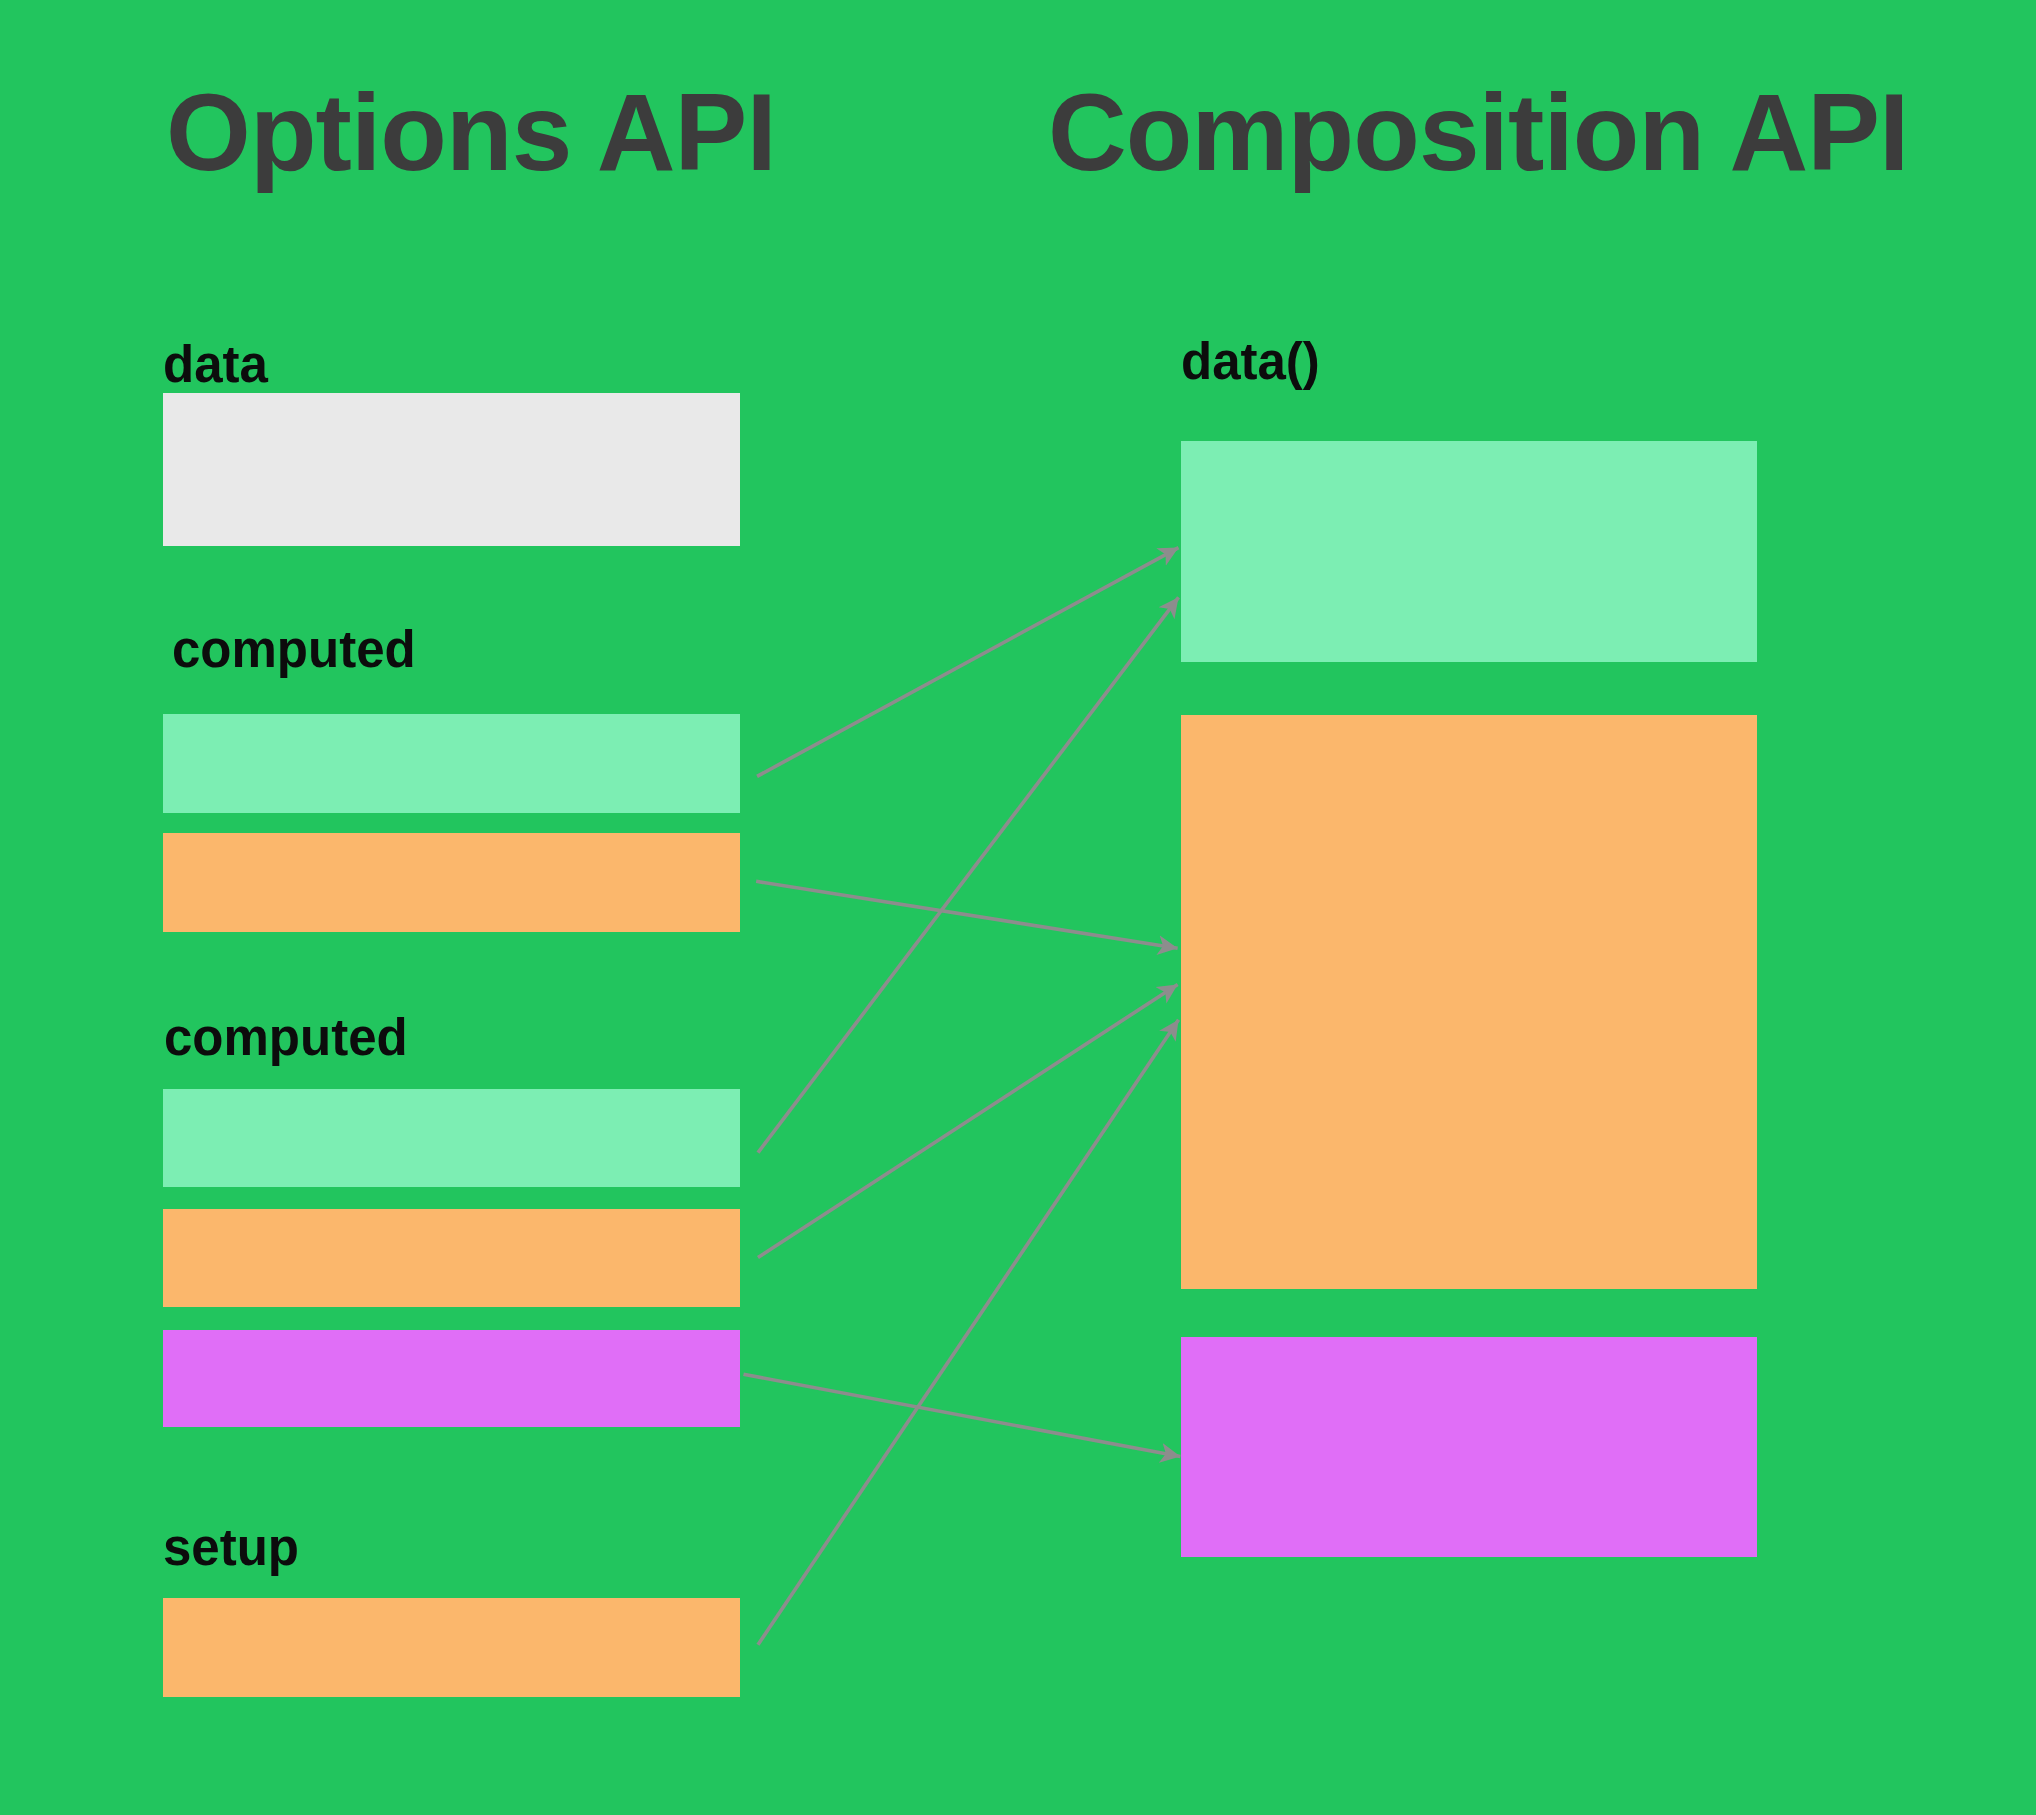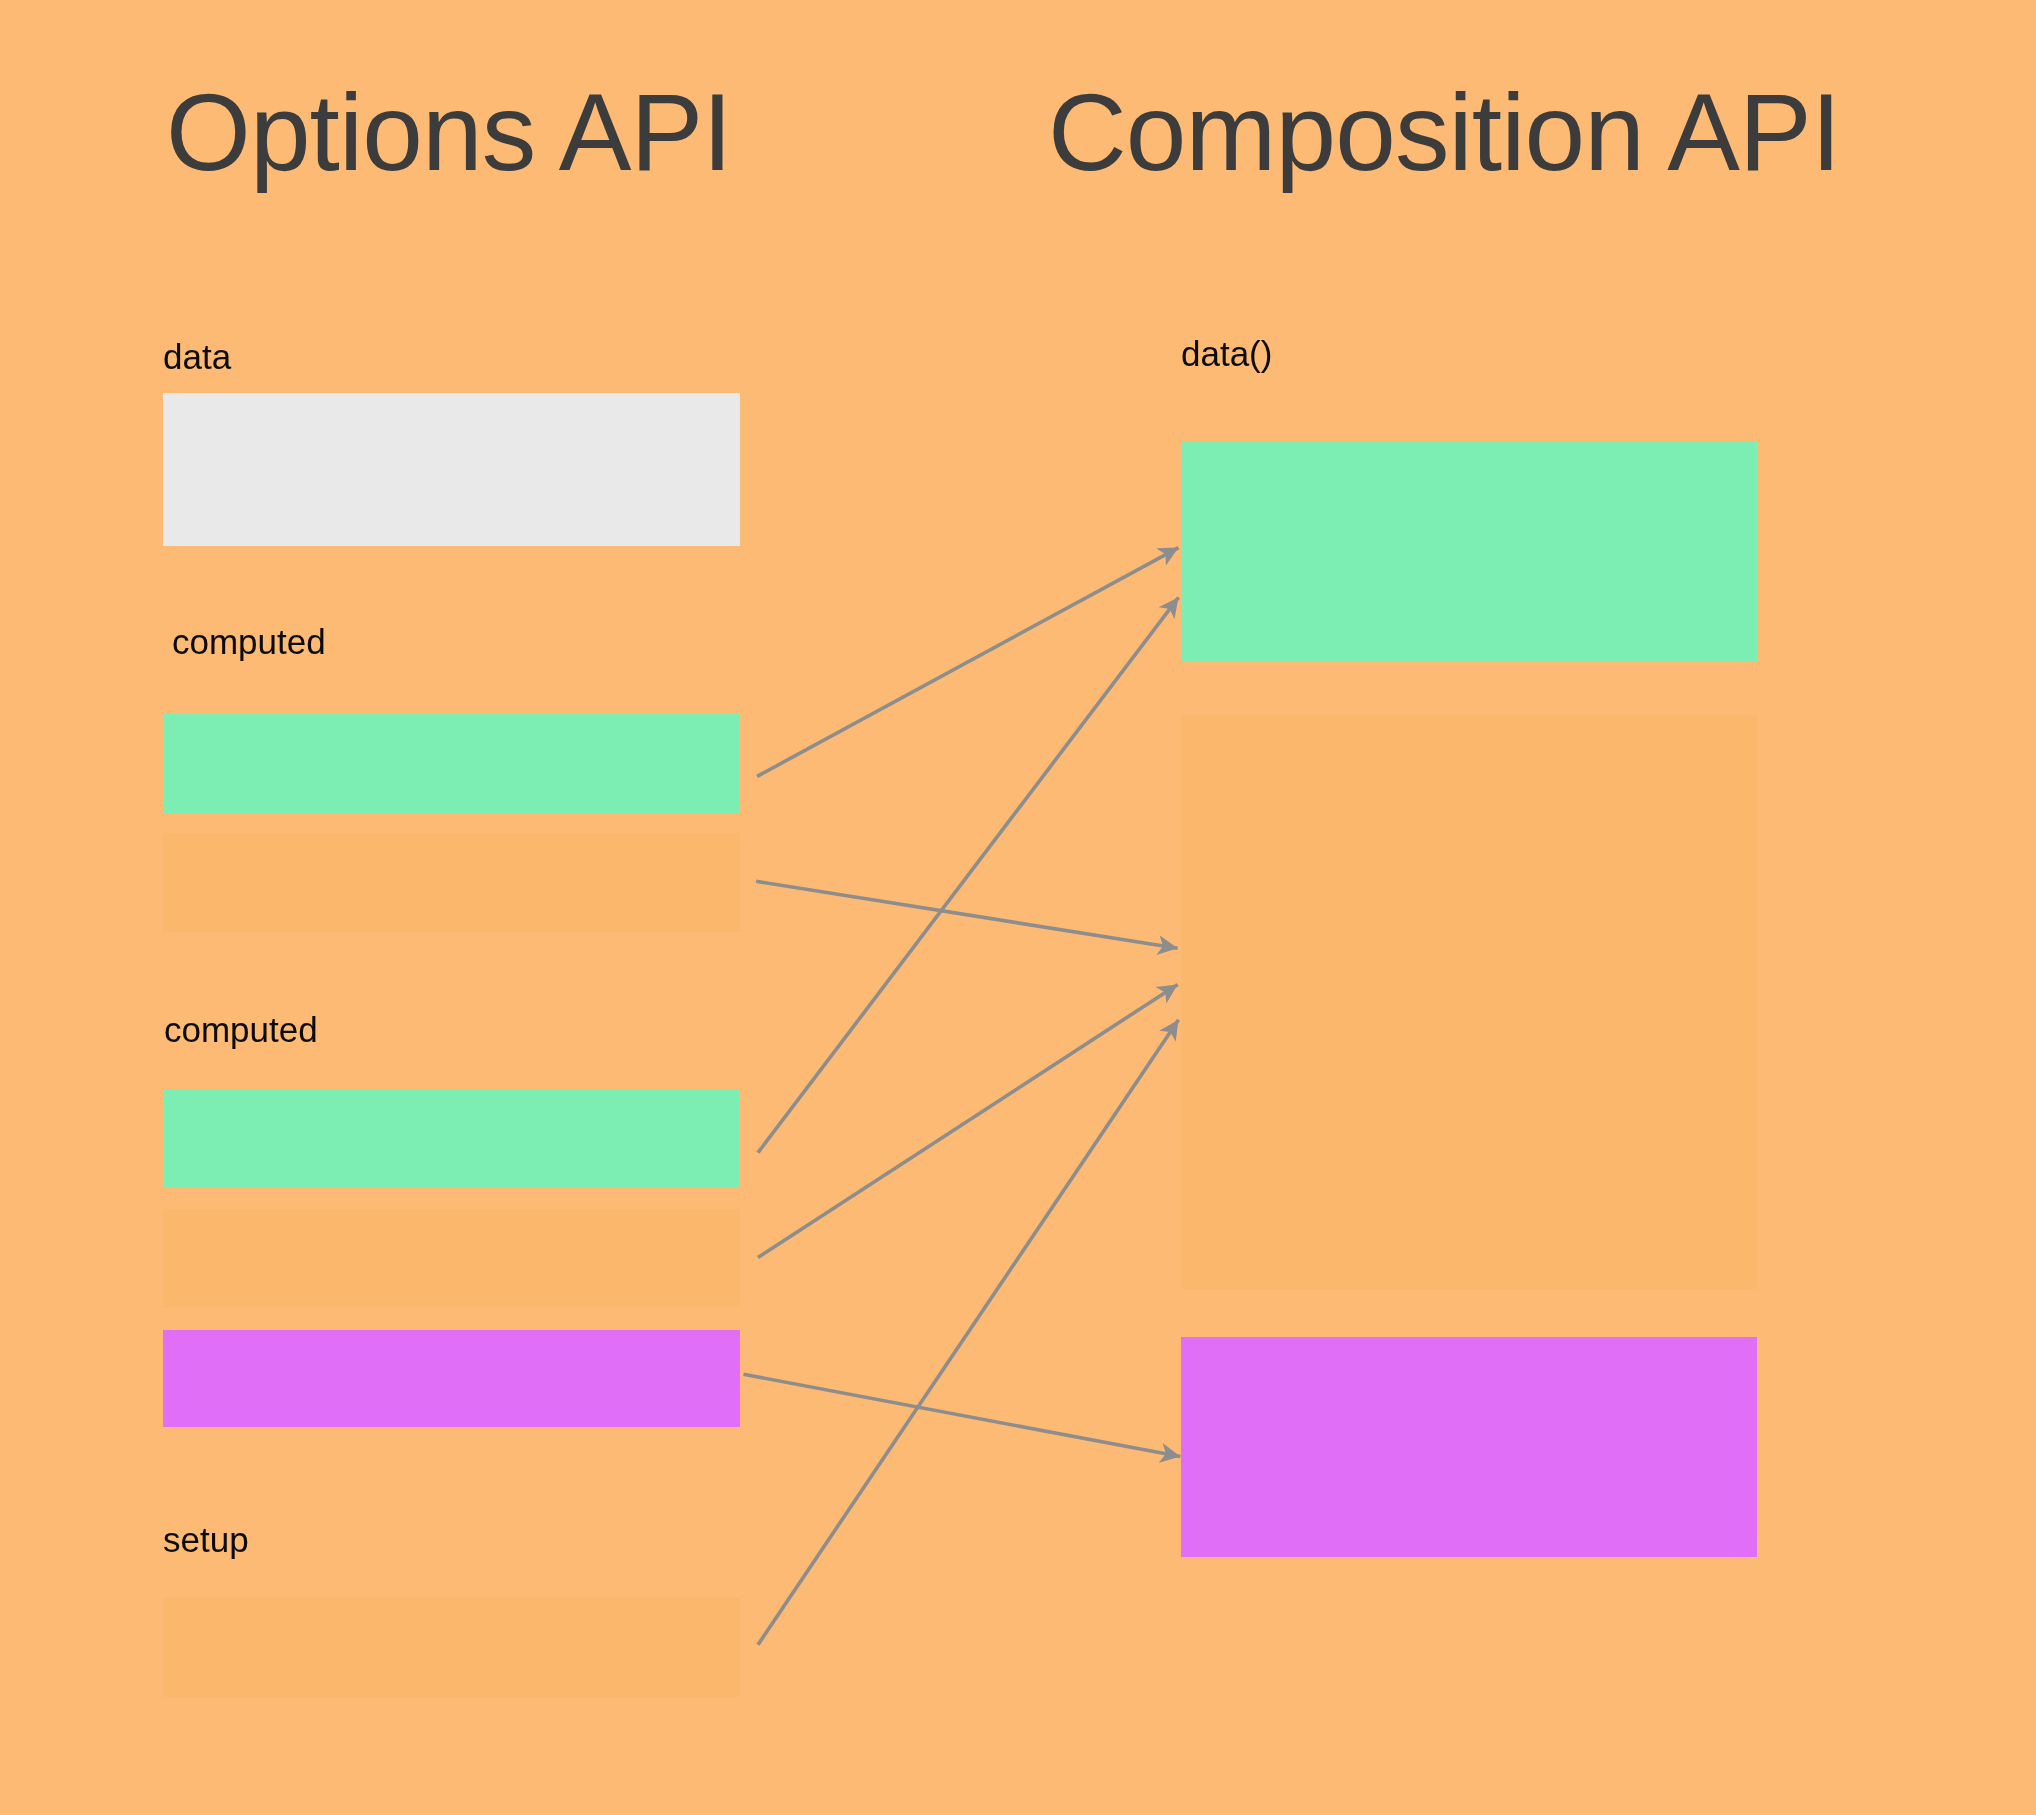--- a/index.html
+++ b/index.html
@@ -15,37 +15,37 @@
     font-size:109px;
     line-height:1;
     letter-spacing:-0.9px;
     color:#3c3c3c;
     white-space:nowrap;
   }
   .title-left{left:166px;top:78px;}
   .title-right{left:1048px;top:78px;}
   .lbl{
     position:absolute;
-    font-size:35px;
+    font-size:51px;
     line-height:1;
     color:#0c0c0c;
     white-space:nowrap;
   }
   .lbl-data{left:163px;top:339px;}
   .lbl-computed{left:172px;top:624px;}
   .lbl-methods{left:164px;top:1012px;}
   .lbl-watch{left:163px;top:1522px;}
   .lbl-setup{left:1181px;top:336px;}
   .box{position:absolute;}
   #arrow-layer{position:absolute;left:0;top:0;width:2036px;height:1816px;pointer-events:none;}
 </style>
 </head>
 <body>
 
-<div id="canvas" style="background: #fdba74;">
+<div id="canvas" style="background: #22c55e; font-weight: bold;">
 
   <div class="title title-left" style="color: rgb(60, 60, 60);">Options API</div>
 
   <div class="title title-right" style="color: rgb(60, 60, 60); text-align: right;">Composition API</div>
 
   <div class="lbl lbl-data" style="color: rgb(12, 12, 12);">data</div>
 
   <div class="lbl lbl-computed" style="color: rgb(12, 12, 12);">computed</div>
 
   <div class="lbl lbl-methods" style="color: rgb(12, 12, 12);">computed</div>

